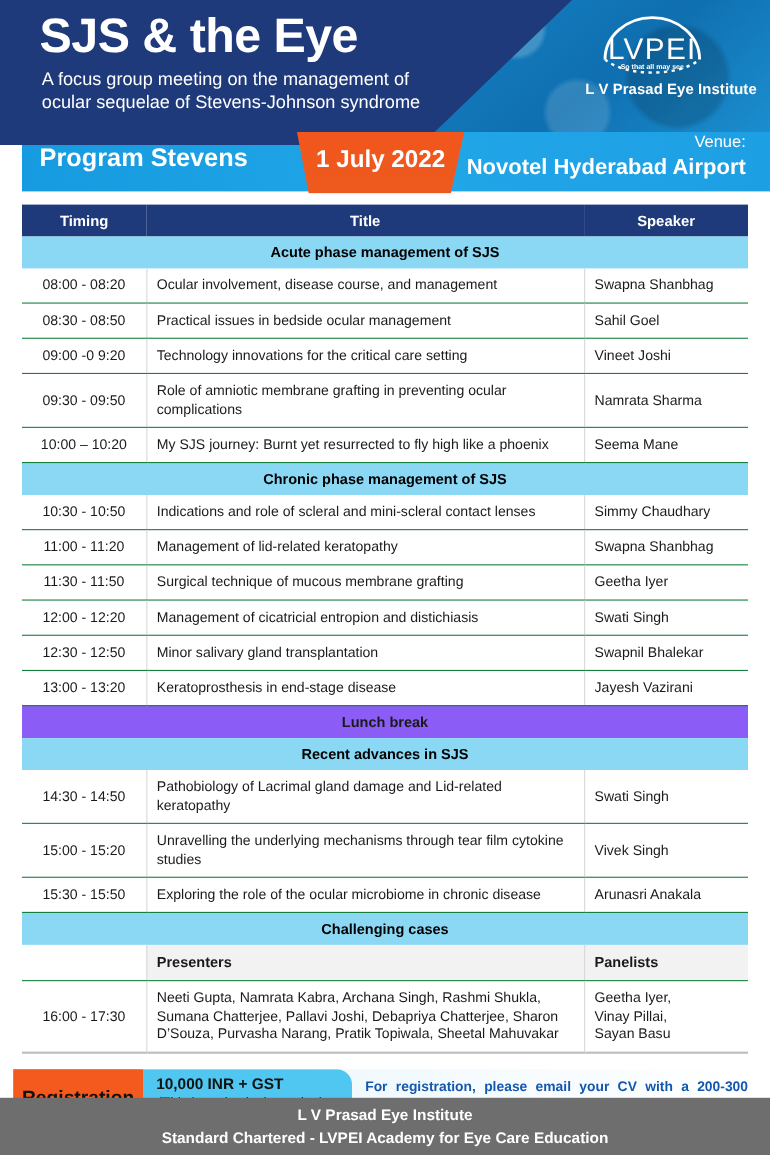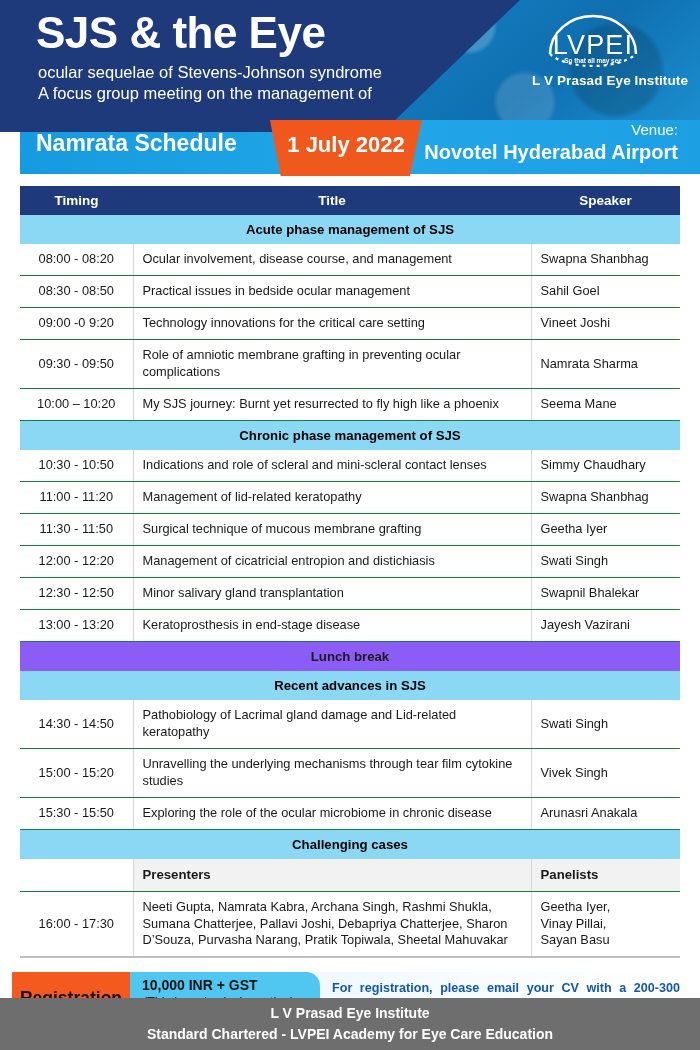--- a/index.html
+++ b/index.html
@@ -157,41 +157,41 @@
 <body>
 
 <div class="poster">
 
   <div class="banner">
     <div class="banner-navy"></div>
 
     <div class="banner-title">SJS &amp; the Eye</div>
 
     <div class="banner-sub">
+      <div>A focus group meeting on the management of</div>
       <div>ocular sequelae of Stevens-Johnson syndrome</div>
-      <div>A focus group meeting on the management of</div>
     </div>
 
     <div class="logo">
       <div class="logo-mark">
         <svg width="110" height="62" viewBox="0 0 110 62" aria-hidden="true">
           <path d="M12 44 A43 38 0 1 1 98 44" fill="none" stroke="#ffffff" stroke-width="2.6"></path>
           <path d="M12 44 C30 60, 80 60, 98 44" fill="none" stroke="#ffffff" stroke-width="2.2" stroke-dasharray="3 4"></path>
           <text x="55" y="44" text-anchor="middle" font-family="'Liberation Sans',sans-serif" font-size="27" letter-spacing="1.2" fill="#ffffff">LVPEI</text>
           <text x="55" y="53" text-anchor="middle" font-family="'Liberation Sans',sans-serif" font-size="6.4" fill="#ffffff" font-weight="bold">So that all may see</text>
         </svg>
       </div>
       <div class="logo-name">L V Prasad Eye Institute</div>
     </div>
   </div>
 
   <div class="strip">
     <div class="strip-bg"></div>
     <div class="strip-navy-tail"></div>
-    <div class="strip-label">Namrata Schedule</div>
+    <div class="strip-label">Program Stevens</div>
     <div class="date-ribbon">
       <span>1 July 2022</span>
     </div>
     <div class="venue-label">Venue:</div>
     <div class="venue-value">Novotel Hyderabad Airport</div>
   </div>
 
   <div class="table-wrap">
     <table class="sched">
       <colgroup>

